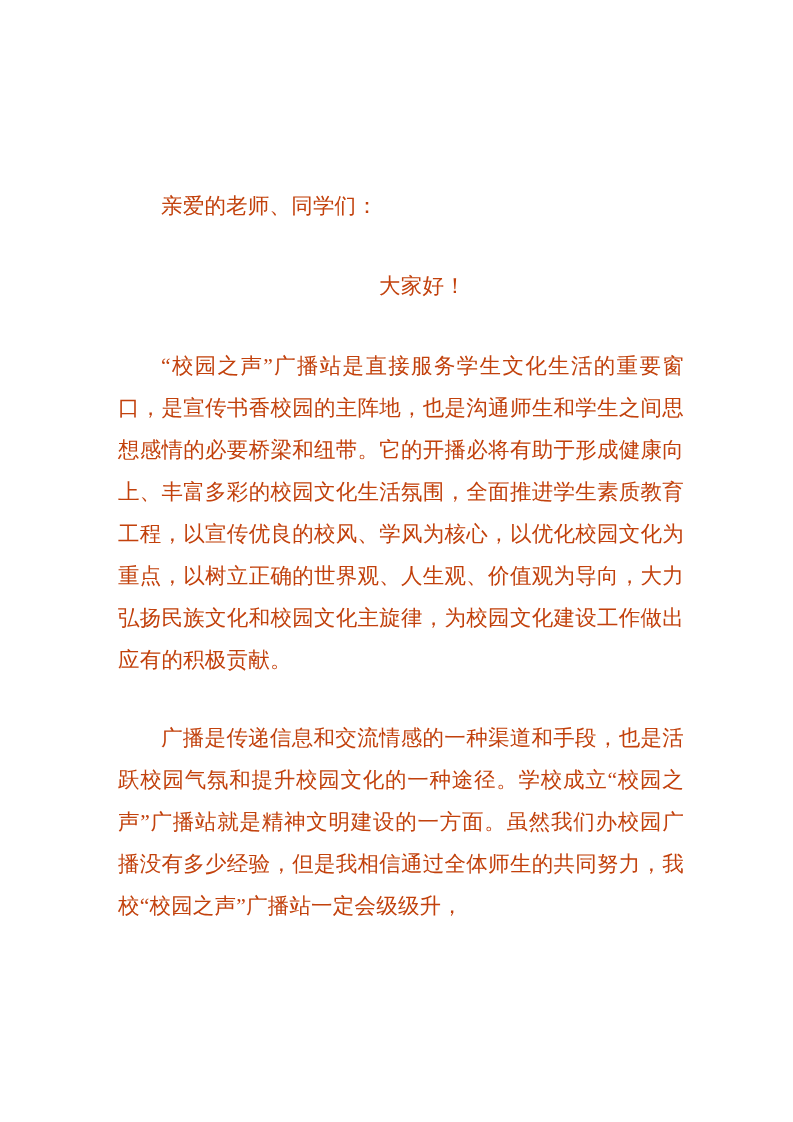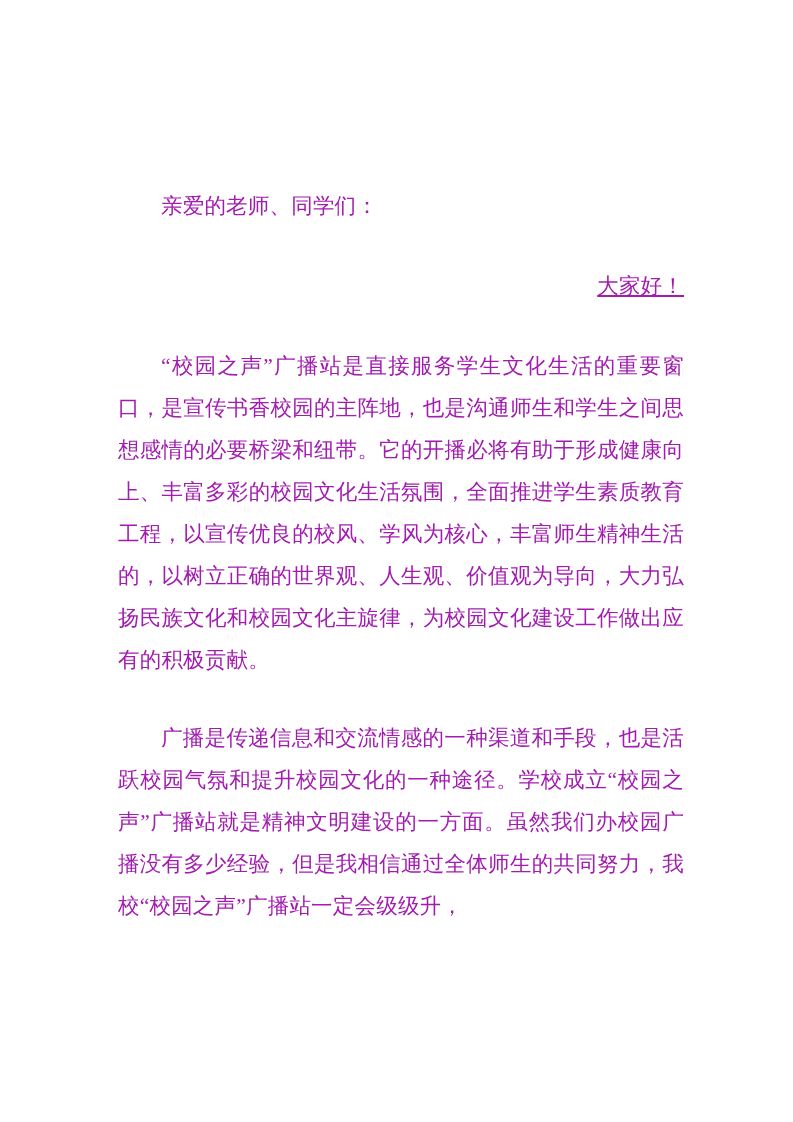--- a/index.html
+++ b/index.html
@@ -20,58 +20,57 @@
     position: absolute;
     left: 118px;
     top: 185px;
     width: 566px;
   }
   .para {
     margin: 0 0 20px 0;
     font-family: "Liberation Serif", "DejaVu Serif", serif;
     font-size: 21.5px;
     line-height: 42px;
-    color: #a21caf;
+    color: #c2410c;
     text-align: justify;
     text-justify: inter-character;
     text-indent: 0;
     word-break: break-all;
     letter-spacing: 0.2px;
     -webkit-font-smoothing: antialiased;
   }
   .para.indent {
     text-indent: 2em;
   }
   .para.salutation {
     margin-bottom: 38px;
     text-align: left;
     text-indent: 2em;
   }
   .para.greeting {
     margin-bottom: 38px;
-    text-align: right;
+    text-align: center;
     text-indent: 2em;
-    text-decoration: underline;
   }
   .para.block {
     margin-bottom: 36px;
   }
   .para.last {
     margin-bottom: 0;
   }
 </style>
 </head>
 <body>
 
 <div class="page">
   <div class="doc-body">
 
     <p class="para salutation">亲爱的老师、同学们：</p>
 
     <p class="para greeting">大家好！</p>
 
 
-    <p class="para indent block">“校园之声”广播站是直接服务学生文化生活的重要窗口，是宣传书香校园的主阵地，也是沟通师生和学生之间思想感情的必要桥梁和纽带。它的开播必将有助于形成健康向上、丰富多彩的校园文化生活氛围，全面推进学生素质教育工程，以宣传优良的校风、学风为核心，丰富师生精神生活的，以树立正确的世界观、人生观、价值观为导向，大力弘扬民族文化和校园文化主旋律，为校园文化建设工作做出应有的积极贡献。</p>
+    <p class="para indent block">“校园之声”广播站是直接服务学生文化生活的重要窗口，是宣传书香校园的主阵地，也是沟通师生和学生之间思想感情的必要桥梁和纽带。它的开播必将有助于形成健康向上、丰富多彩的校园文化生活氛围，全面推进学生素质教育工程，以宣传优良的校风、学风为核心，以优化校园文化为重点，以树立正确的世界观、人生观、价值观为导向，大力弘扬民族文化和校园文化主旋律，为校园文化建设工作做出应有的积极贡献。</p>
 
     <p class="para indent last">广播是传递信息和交流情感的一种渠道和手段，也是活跃校园气氛和提升校园文化的一种途径。学校成立“校园之声”广播站就是精神文明建设的一方面。虽然我们办校园广播没有多少经验，但是我相信通过全体师生的共同努力，我校“校园之声”广播站一定会级级升，</p>
 
   </div>
 </div>
 
 </body></html>

